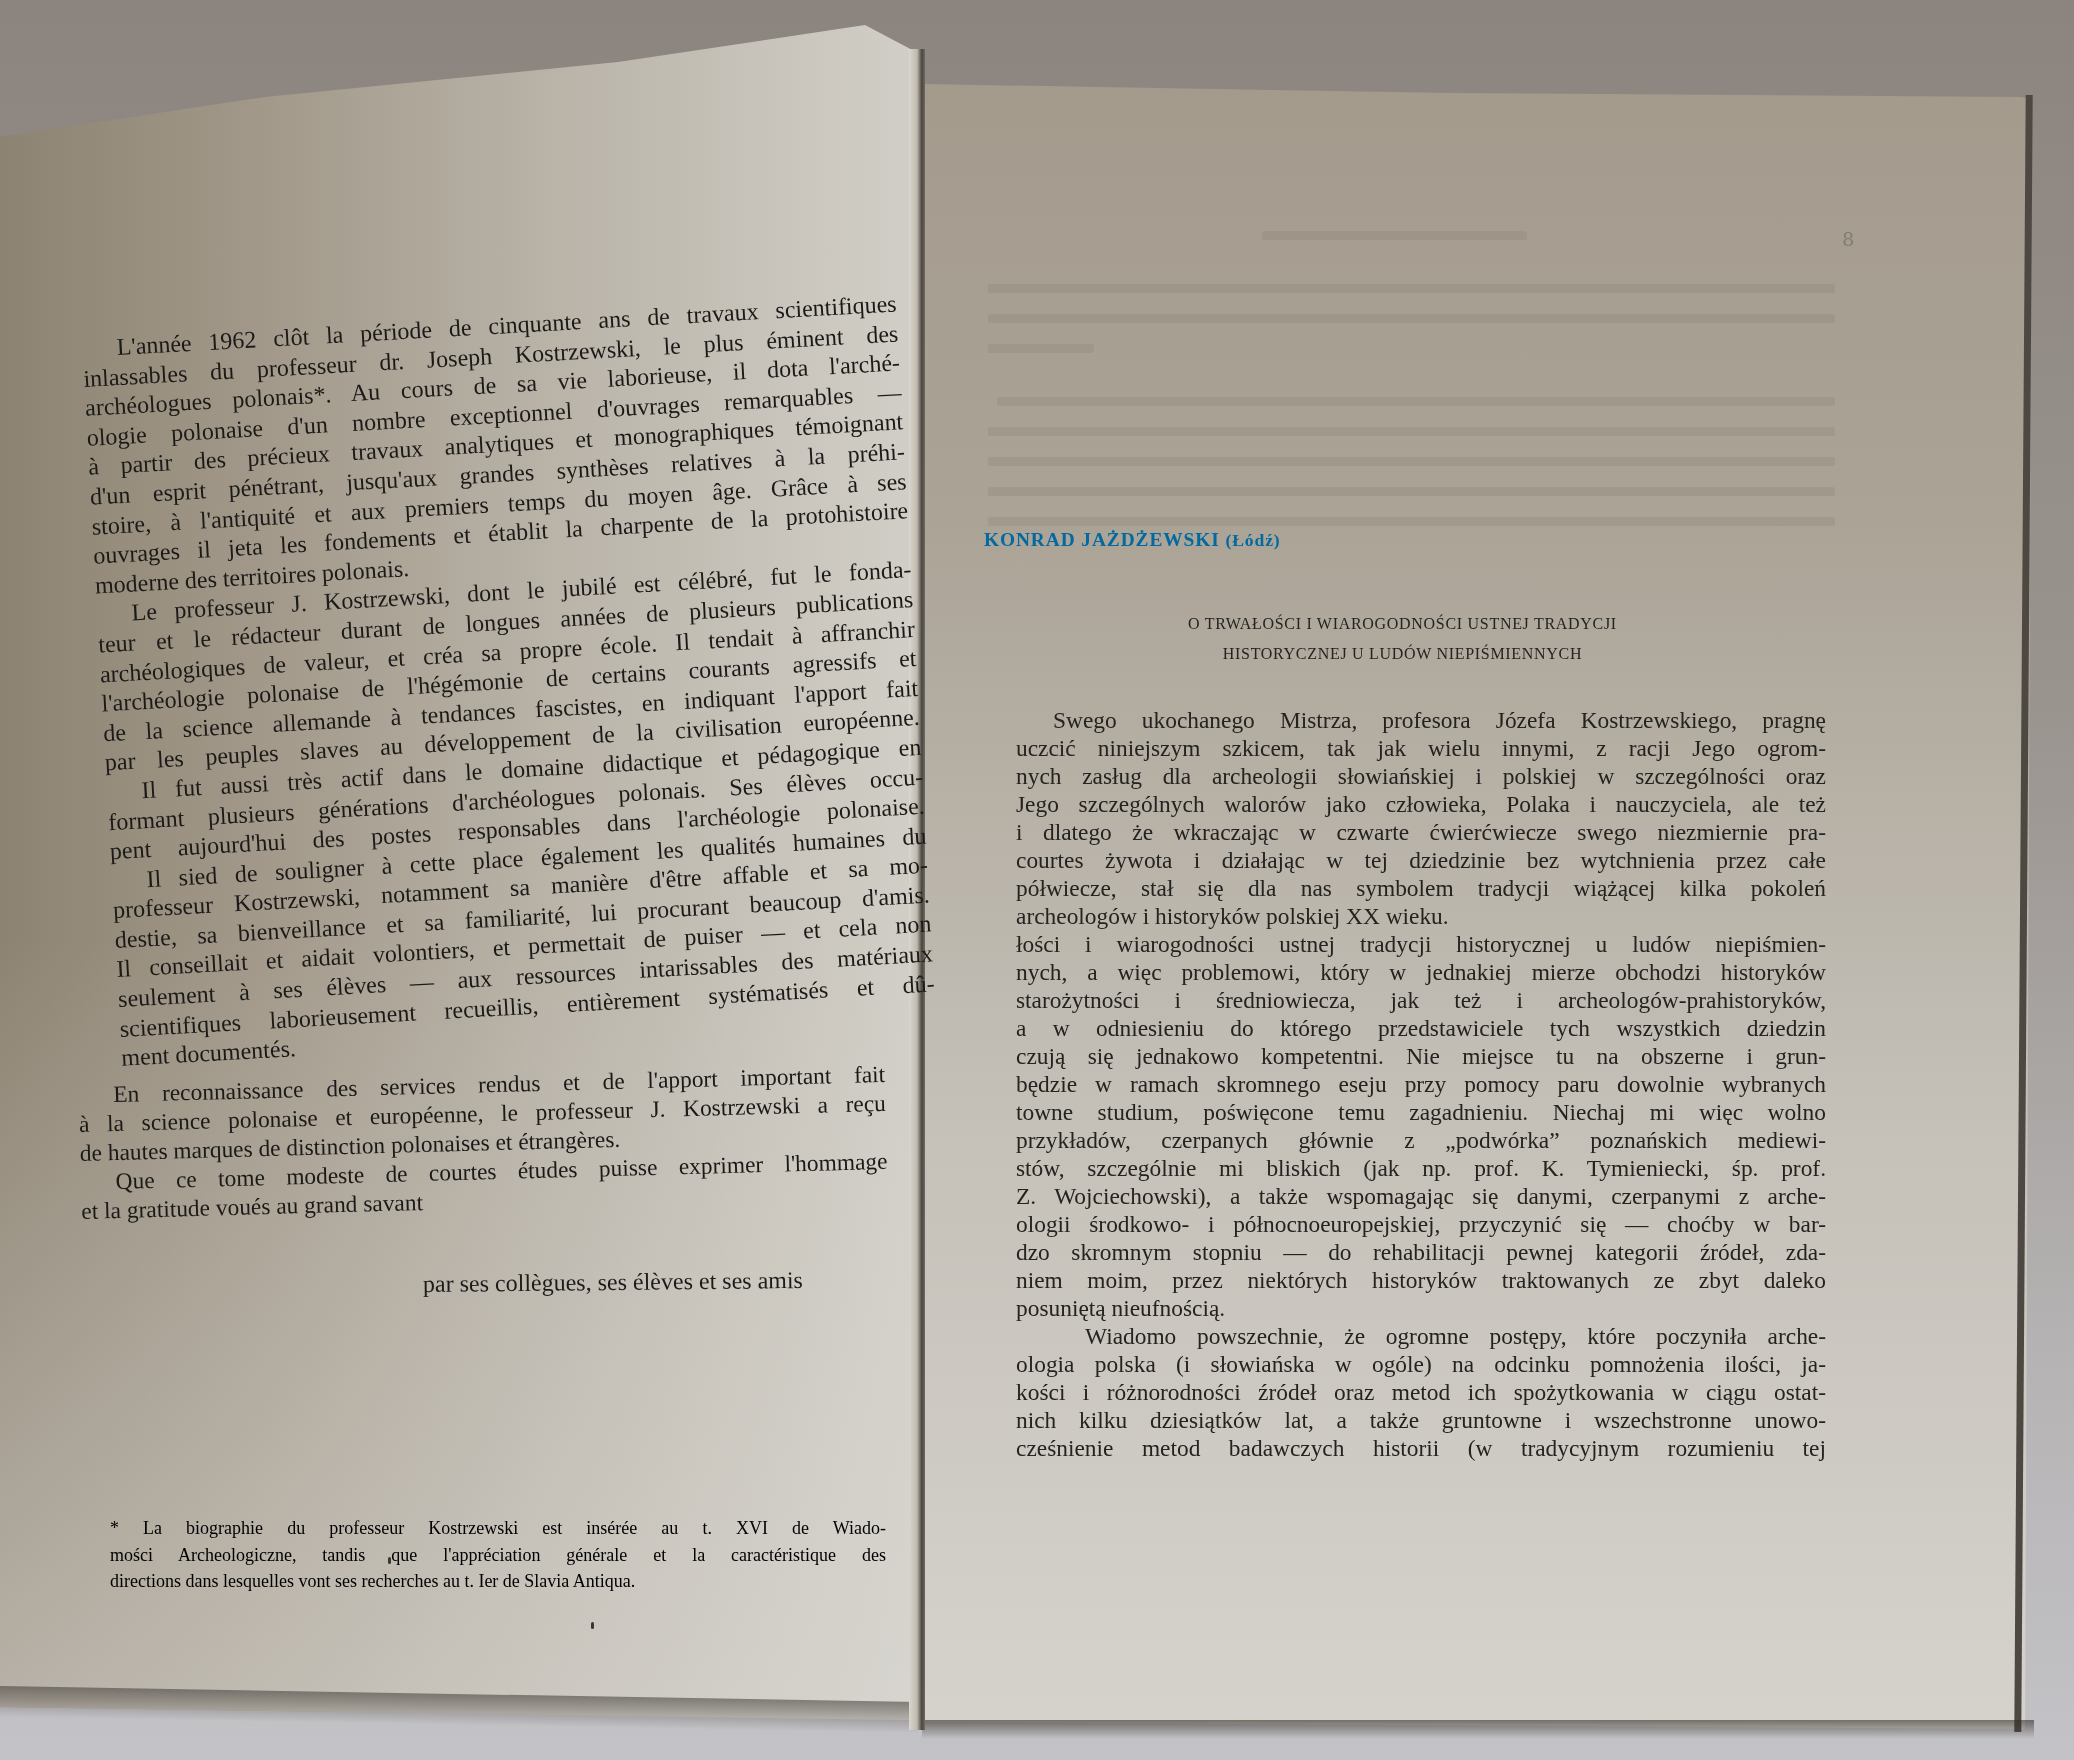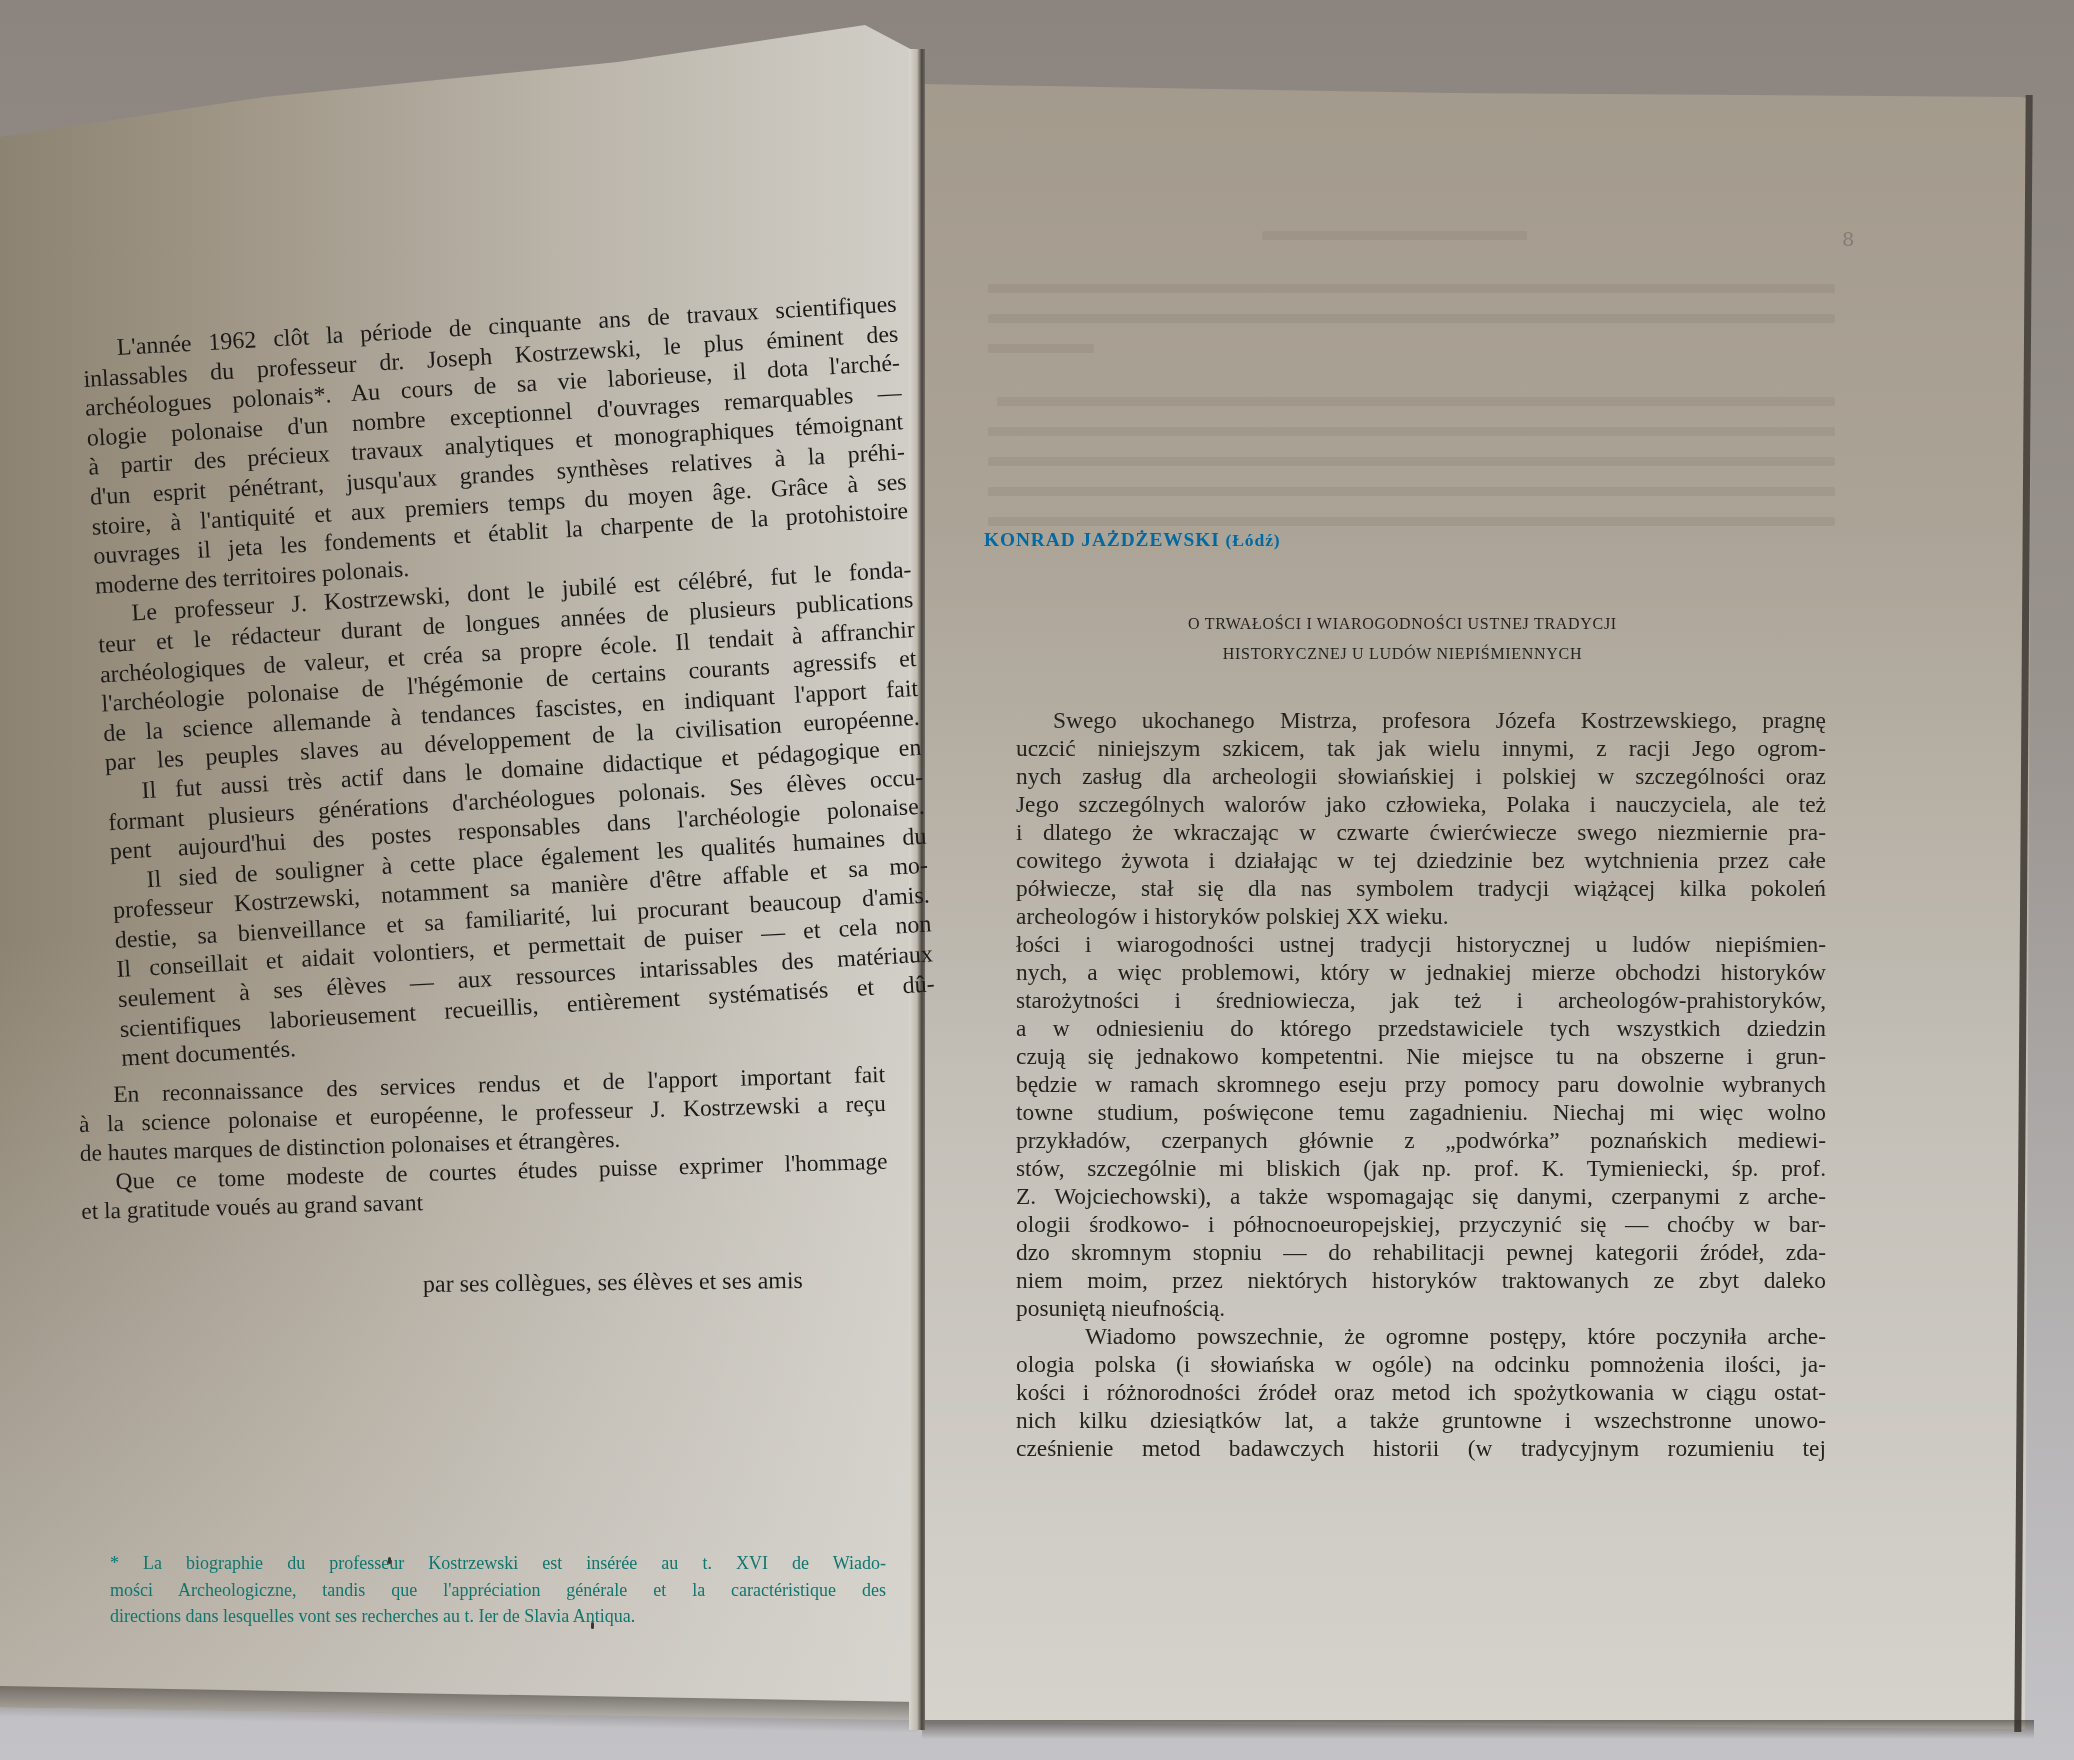--- a/index.html
+++ b/index.html
@@ -56,22 +56,22 @@
   .left-text .ind { text-indent:35px; }
   .left-text .line { display:block; white-space:nowrap; text-align-last:justify; text-align:justify; }
   .left-text .last { text-align-last:left; }
   .signature { position:absolute; left:423px; top:1269px; font-family:"Liberation Serif", serif; font-size:24px; color:#1d1c1a; transform: rotate(-0.6deg); }
   .left-flat {
     position:absolute; left:78px; top:1081px; width:807px;
     color:#1b1a18; font-family:"Liberation Serif", serif; font-size:23.4px; line-height:29px;
     transform: rotate(-1.5deg); transform-origin:0 0;
   }
   .footnote {
-    position:absolute; left:110px; top:1550px; width:776px;
-    font-family:"Liberation Serif", serif; font-size:18px; line-height:26.5px; color:#0f766e;
+    position:absolute; left:110px; top:1515px; width:776px;
+    font-family:"Liberation Serif", serif; font-size:18px; line-height:26.5px; color:#000000;
   }
   .footnote .line { display:block; white-space:nowrap; text-align:justify; text-align-last:justify; }
   .footnote .last { text-align-last:left; }
 
   
   .show-through { position:absolute; height:8.8px; border-radius:2.6px; background:rgba(120,112,100,.18); }
   .page-mark { position:absolute; color:rgba(90,85,78,.45); font-size:19.4px; }
   .author {
     position:absolute; left:984px; top:529px; font-family:"Liberation Serif", serif;
     font-size:19.4px; font-weight:bold; letter-spacing:0.9px; color:#0369a1;
@@ -184,21 +184,21 @@
     <div>HISTORYCZNEJ U LUDÓW NIEPIŚMIENNYCH</div>
   </div>
 
   <div class="right-text">
     <div>
       <span class="line ind">Swego ukochanego Mistrza, profesora Józefa Kostrzewskiego, pragnę</span>
       <span class="line">uczcić niniejszym szkicem, tak jak wielu innymi, z racji Jego ogrom-</span>
       <span class="line">nych zasług dla archeologii słowiańskiej i polskiej w szczególności oraz</span>
       <span class="line">Jego szczególnych walorów jako człowieka, Polaka i nauczyciela, ale też</span>
       <span class="line">i dlatego że wkraczając w czwarte ćwierćwiecze swego niezmiernie pra-</span>
-      <span class="line">cowitego żywota i działając w tej dziedzinie bez wytchnienia przez całe</span>
+      <span class="line">courtes żywota i działając w tej dziedzinie bez wytchnienia przez całe</span>
       <span class="line">półwiecze, stał się dla nas symbolem tradycji wiążącej kilka pokoleń</span>
       <span class="line last">archeologów i historyków polskiej XX wieku.</span>
     </div>
     <div>
       <span class="line">łości i wiarogodności ustnej tradycji historycznej u ludów niepiśmien-</span>
       <span class="line">nych, a więc problemowi, który w jednakiej mierze obchodzi historyków</span>
       <span class="line">starożytności i średniowiecza, jak też i archeologów-prahistoryków,</span>
       <span class="line">a w odniesieniu do którego przedstawiciele tych wszystkich dziedzin</span>
       <span class="line">czują się jednakowo kompetentni. Nie miejsce tu na obszerne i grun-</span>
       <span class="line">będzie w ramach skromnego eseju przy pomocy paru dowolnie wybranych</span>

